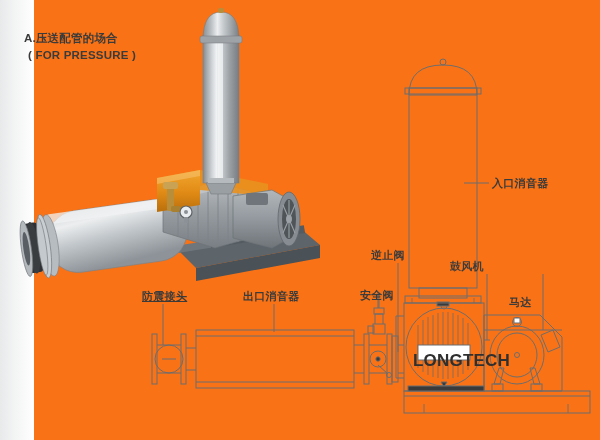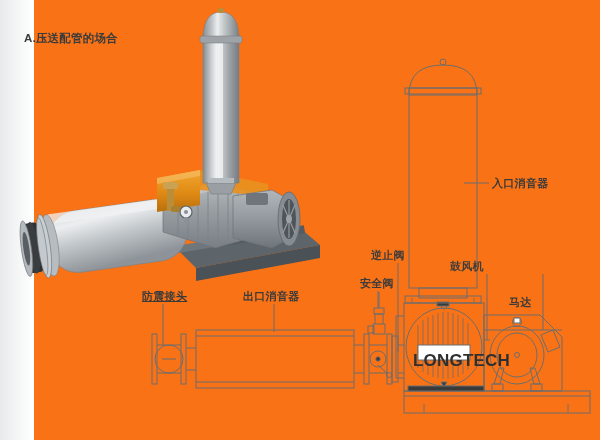--- a/index.html
+++ b/index.html
@@ -283,24 +283,25 @@
       <line x1="274" y1="304" x2="274" y2="332"></line>
       <line x1="378" y1="291" x2="378" y2="308"></line>
       <line x1="398" y1="263" x2="398" y2="352"></line>
       <line x1="487" y1="274" x2="487" y2="340"></line>
       <line x1="543" y1="274" x2="543" y2="330"></line>
       <line x1="464" y1="183" x2="489" y2="183"></line>
     </g>
   </svg>
 
   <div class="ttl" id="title-cn">A.压送配管的场合</div>
+  <div class="ttl" id="title-en">( FOR PRESSURE )</div>
 
   <div class="lbl" style="left:142px;top:289px;text-decoration:underline;">防震接头</div>
   <div class="lbl" style="left:243px;top:289px;">出口消音器</div>
-  <div class="lbl" style="left:360px;top:276px;">安全阀</div>
+  <div class="lbl" style="left:360px;top:288px;">安全阀</div>
   <div class="lbl" style="left:371px;top:248px;">逆止阀</div>
   <div class="lbl" style="left:450px;top:259px;">鼓风机</div>
   <div class="lbl" style="left:509px;top:259px;margin-top:36px;">马达</div>
   <div class="lbl" style="left:492px;top:176px;font-family:Liberation Serif, serif;">入口消音器</div>
 
   <div style="position:absolute;left:413px;top:351px;width:62px;text-align:center;font-size:17px;font-weight:bold;color:#2f2f2f;letter-spacing:.2px;font-family:'Liberation Sans',sans-serif;">LONGTECH</div>
 
 </div>
 
 </body></html>

